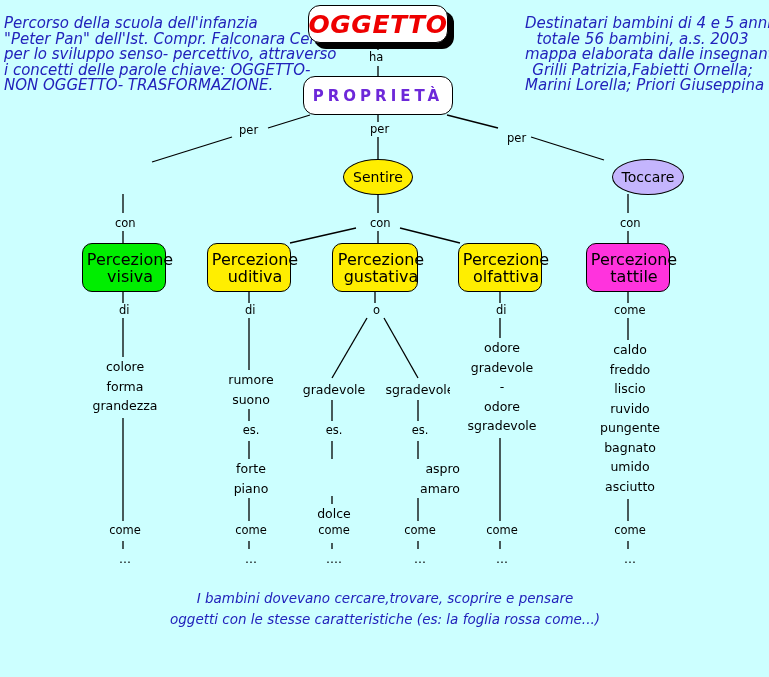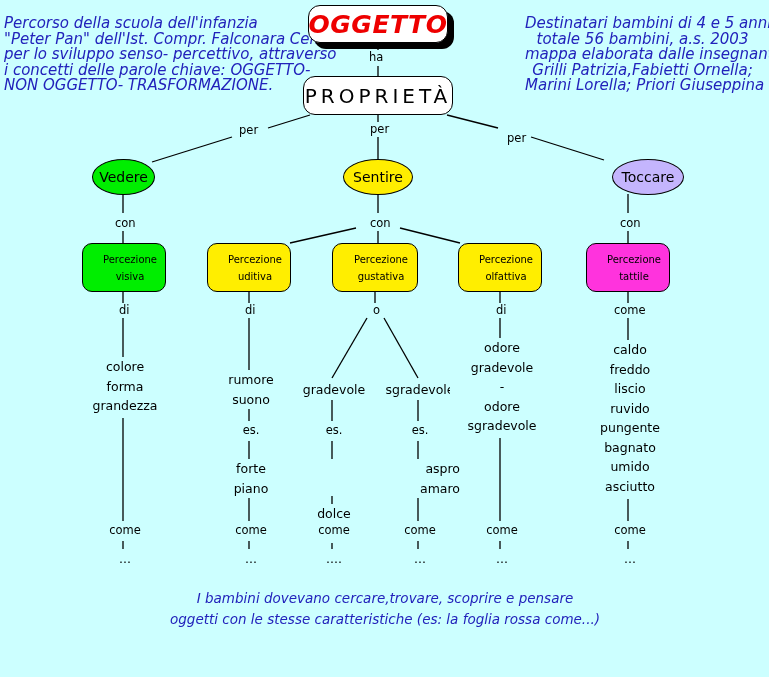--- a/index.html
+++ b/index.html
@@ -56,21 +56,21 @@
     display: flex;
     flex-direction: column;
     align-items: center;
     justify-content: center;
     font-family: "DejaVu Sans", sans-serif;
     color: #000;
     z-index: 3;
   }
   .boxnode {
     border-radius: 10px;
-    font-size: 10px;
+    font-size: 16px;
     line-height: 17px;
     padding-left: 12px;
   }
   .ellipse {
     border-radius: 50%;
     font-size: 14px;
   }
   .titlebox {
     position: absolute;
     box-sizing: border-box;
@@ -95,23 +95,23 @@
     font-family: "DejaVu Sans", sans-serif;
     font-style: italic;
     font-weight: bold;
     font-size: 25px;
     color: #ee0000;
     letter-spacing: 0.5px;
   }
   #proprieta-box { left: 303px; top: 76px; width: 150px; height: 39px; }
   #proprieta-label {
     font-family: "DejaVu Sans", sans-serif;
-    font-weight: normal;
-    font-size: 20px;
-    color: #000000;
+    font-weight: bold;
+    font-size: 15px;
+    color: #6d28d9;
     letter-spacing: 4px;
   }
   .link-label {
     position: absolute;
     font-family: "DejaVu Sans", sans-serif;
     font-size: 11.5px;
     color: #000;
     background: #ccffff;
     padding: 0 3px;
     white-space: nowrap;
@@ -217,23 +217,20 @@
   <div class="link-label" style="left:366px; top:50px;">ha</div>
 
   <div class="titlebox" id="proprieta-box">
     <span id="proprieta-label">PROPRIETÀ</span>
   </div>
 
   <div class="link-label" style="left:236px; top:123px;">per</div>
   <div class="link-label" style="left:367px; top:122px;">per</div>
   <div class="link-label" style="left:504px; top:131px;">per</div>
 
-  <div class="node ellipse" style="left:92px; top:159px; width:63px; height:36px; background:#00ee00;">
-    <span>Vedere</span>
-  </div>
   <div class="node ellipse" style="left:343px; top:159px; width:70px; height:36px; background:#ffee00;">
     <span>Sentire</span>
   </div>
   <div class="node ellipse" style="left:612px; top:159px; width:72px; height:36px; background:#c4b5fd;">
     <span>Toccare</span>
   </div>
 
   <div class="link-label" style="left:112px; top:216px;">con</div>
   <div class="link-label" style="left:367px; top:216px;">con</div>
   <div class="link-label" style="left:617px; top:216px;">con</div>

